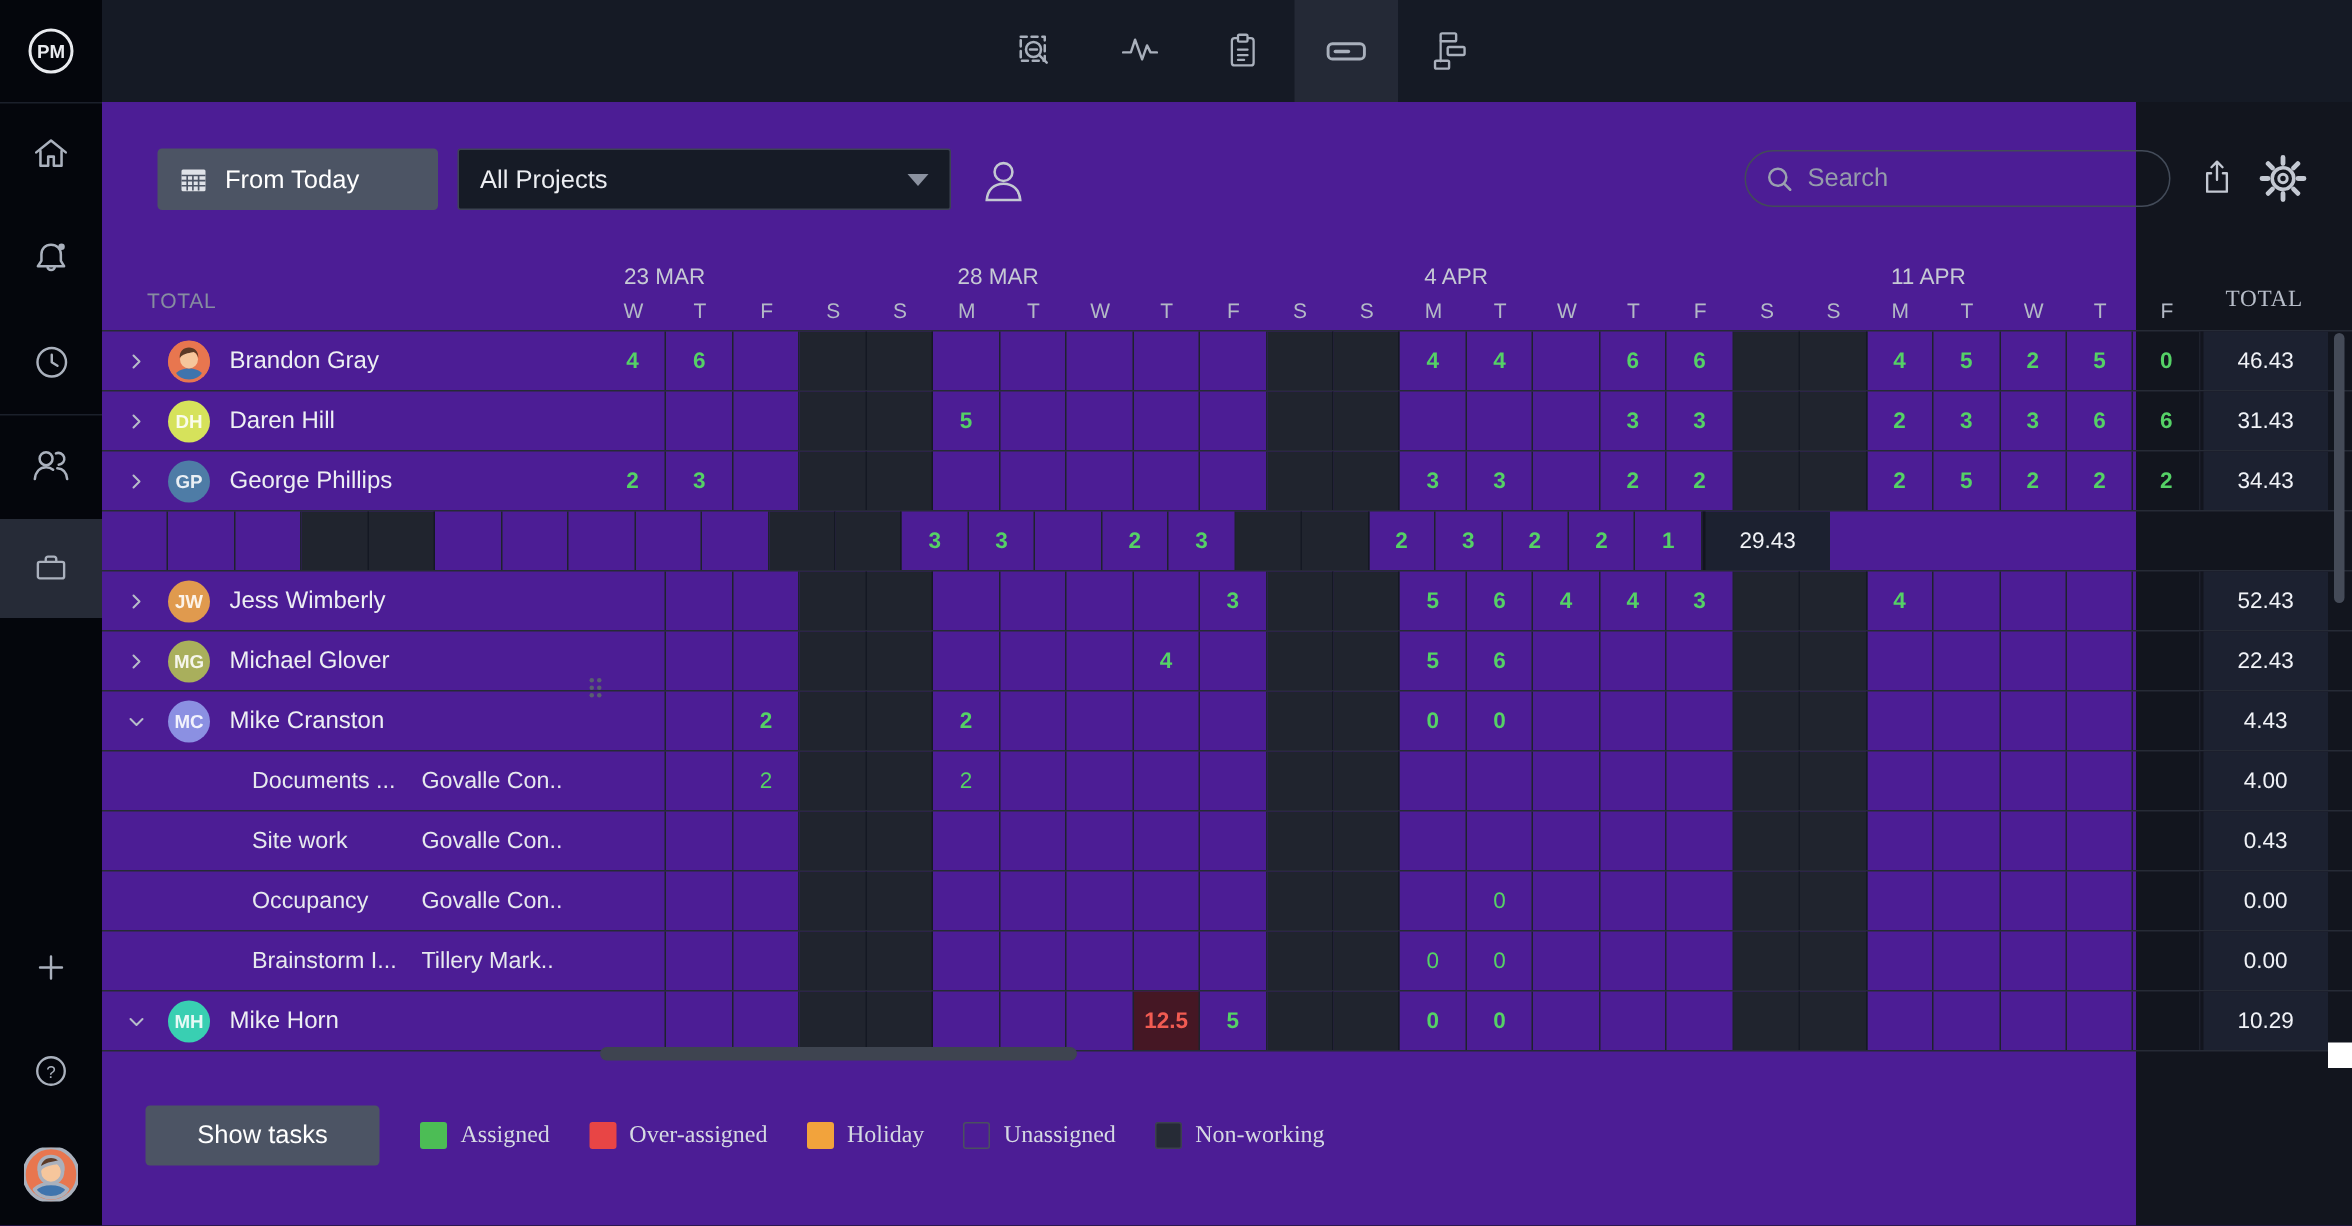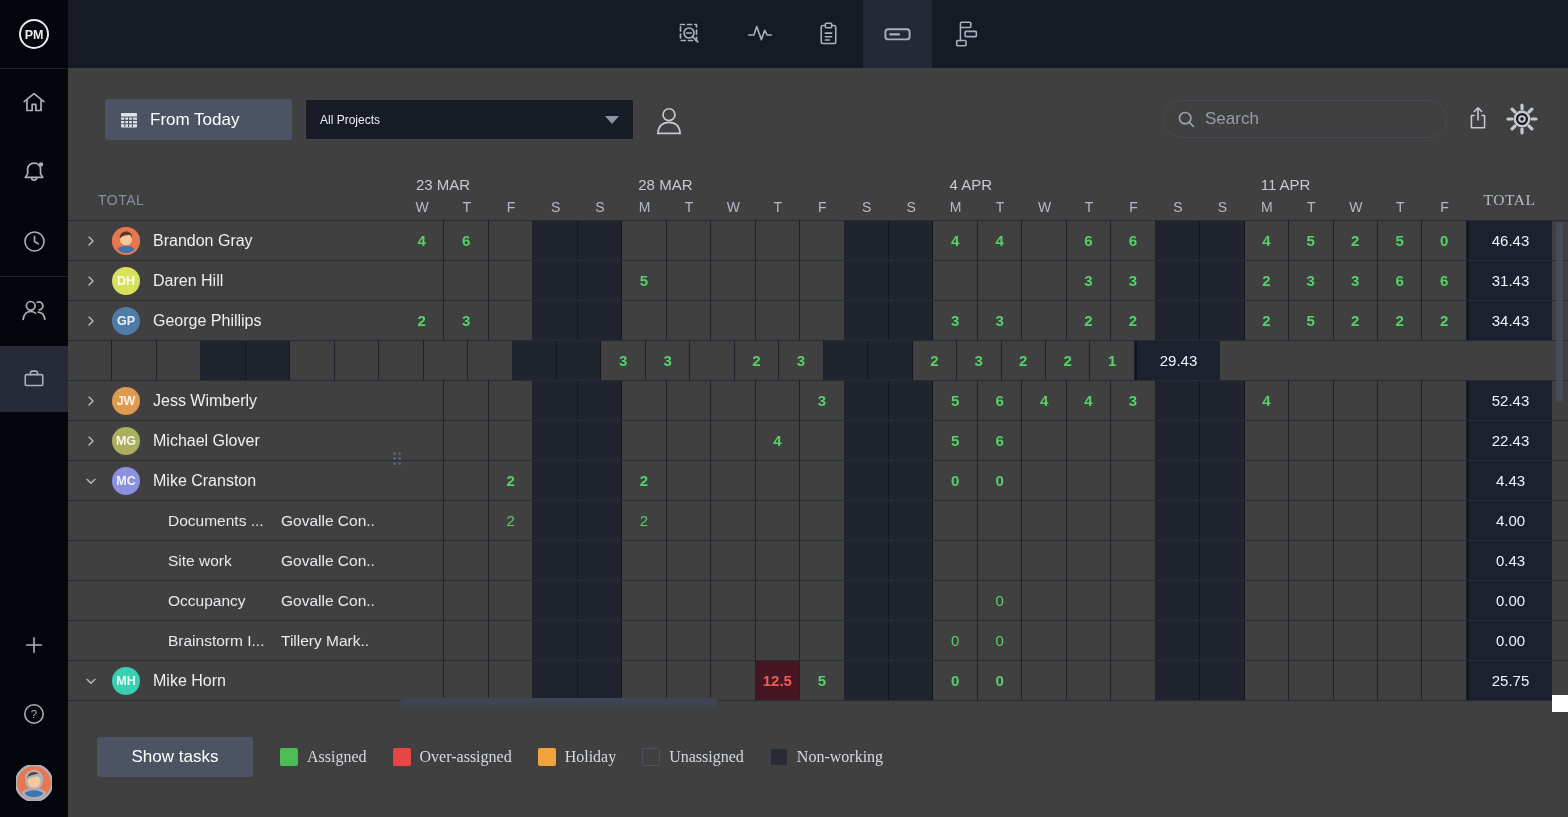--- a/index.html
+++ b/index.html
@@ -1,38 +1,38 @@
 <!DOCTYPE html>
 <html><head>
 <meta charset="utf-8">
 <style>
   * { margin:0; padding:0; box-sizing:border-box; }
   html,body { width:1568px; height:817px; background:#12151e; font-family:"Liberation Sans", sans-serif; overflow:hidden; }
-  #app { position:relative; width:1568px; height:817px; background:#404040; }
+  #app { position:relative; width:1424px; height:817px; background:#4c1d95; }
 
   
   .sidebar { position:absolute; left:0; top:0; width:68px; height:817px; background:#04060c; z-index:5; }
   .side-item { position:absolute; left:0; width:68px; height:56px; display:flex; align-items:center; justify-content:center; cursor:pointer; }
   .side-item svg { stroke:#aab1bd; fill:none; stroke-width:1.8; stroke-linecap:round; stroke-linejoin:round; }
   .side-item.active { background:#262b37; }
   .side-divider { position:absolute; left:0; width:68px; height:1px; background:#1b202b; }
   .logo-wrap { position:absolute; left:0; top:6px; width:68px; height:56px; display:flex; align-items:center; justify-content:center; cursor:pointer; }
 
   
   .topbar { position:absolute; left:68px; top:0; width:1500px; height:68px; background:#151a25; }
   .tabs { position:absolute; left:588px; top:0; height:68px; display:flex; }
   .tab { width:69px; height:68px; display:flex; align-items:center; justify-content:center; cursor:pointer; }
   .tab svg { stroke:#a9b0bc; fill:none; stroke-width:1.7; stroke-linecap:round; stroke-linejoin:round; }
   .tab.active { background:#242936; }
 
   
   .btn { background:#4c5464; color:#ffffff; border:none; border-radius:3px; font-family:"Liberation Sans",sans-serif; cursor:pointer; }
   .from-today { position:absolute; left:105px; top:99px; width:187px; height:41px; display:flex; align-items:center; padding-left:14px; gap:11px; font-size:17px; }
   .dropdown { position:absolute; left:305px; top:99px; width:329px; height:41px; background:#161b26; border:1px solid #3d4452; border-radius:2px; display:flex; align-items:center; padding:0 14px; cursor:pointer; }
-  .dropdown .dd-label { color:#eceef2; font-size:12px; flex:1; }
+  .dropdown .dd-label { color:#eceef2; font-size:17px; flex:1; }
   .dd-caret { width:0; height:0; border-left:7px solid transparent; border-right:7px solid transparent; border-top:8px solid #8b92a0; }
   .person-filter { position:absolute; left:650px; top:101px; width:38px; height:38px; display:flex; align-items:center; justify-content:center; cursor:pointer; }
   .searchbox { position:absolute; left:1163px; top:100px; width:284px; height:38px; border:1px solid #434b59; border-radius:19px; display:flex; align-items:center; padding:0 12px; gap:8px; }
   .searchbox input { background:transparent; border:none; outline:none; color:#e8eaee; font-size:17px; font-family:"Liberation Sans",sans-serif; width:210px; }
   .searchbox input::placeholder { color:#959cab; }
   .icon-btn { position:absolute; display:flex; align-items:center; justify-content:center; cursor:pointer; }
   .icon-btn svg { stroke:#c3c8d2; fill:none; stroke-width:1.8; stroke-linecap:round; stroke-linejoin:round; }
 
   
   .grid-header { position:absolute; left:68px; top:168px; width:1500px; height:52px; }
@@ -689,21 +689,21 @@
           <div class="cell"></div>
           <div class="cell"></div>
           <div class="cell wkend"></div>
           <div class="cell wkend"></div>
           <div class="cell"></div>
           <div class="cell"></div>
           <div class="cell"></div>
           <div class="cell"></div>
           <div class="cell"></div>
         </div>
-        <div class="tcell">25.75</div>
+        <div class="tcell">10.29</div>
       </div>
     </div>
 
   <div class="drag-dots">
     <i></i>
       <i></i>
       <i></i>
       <i></i>
       <i></i>
       <i></i>

